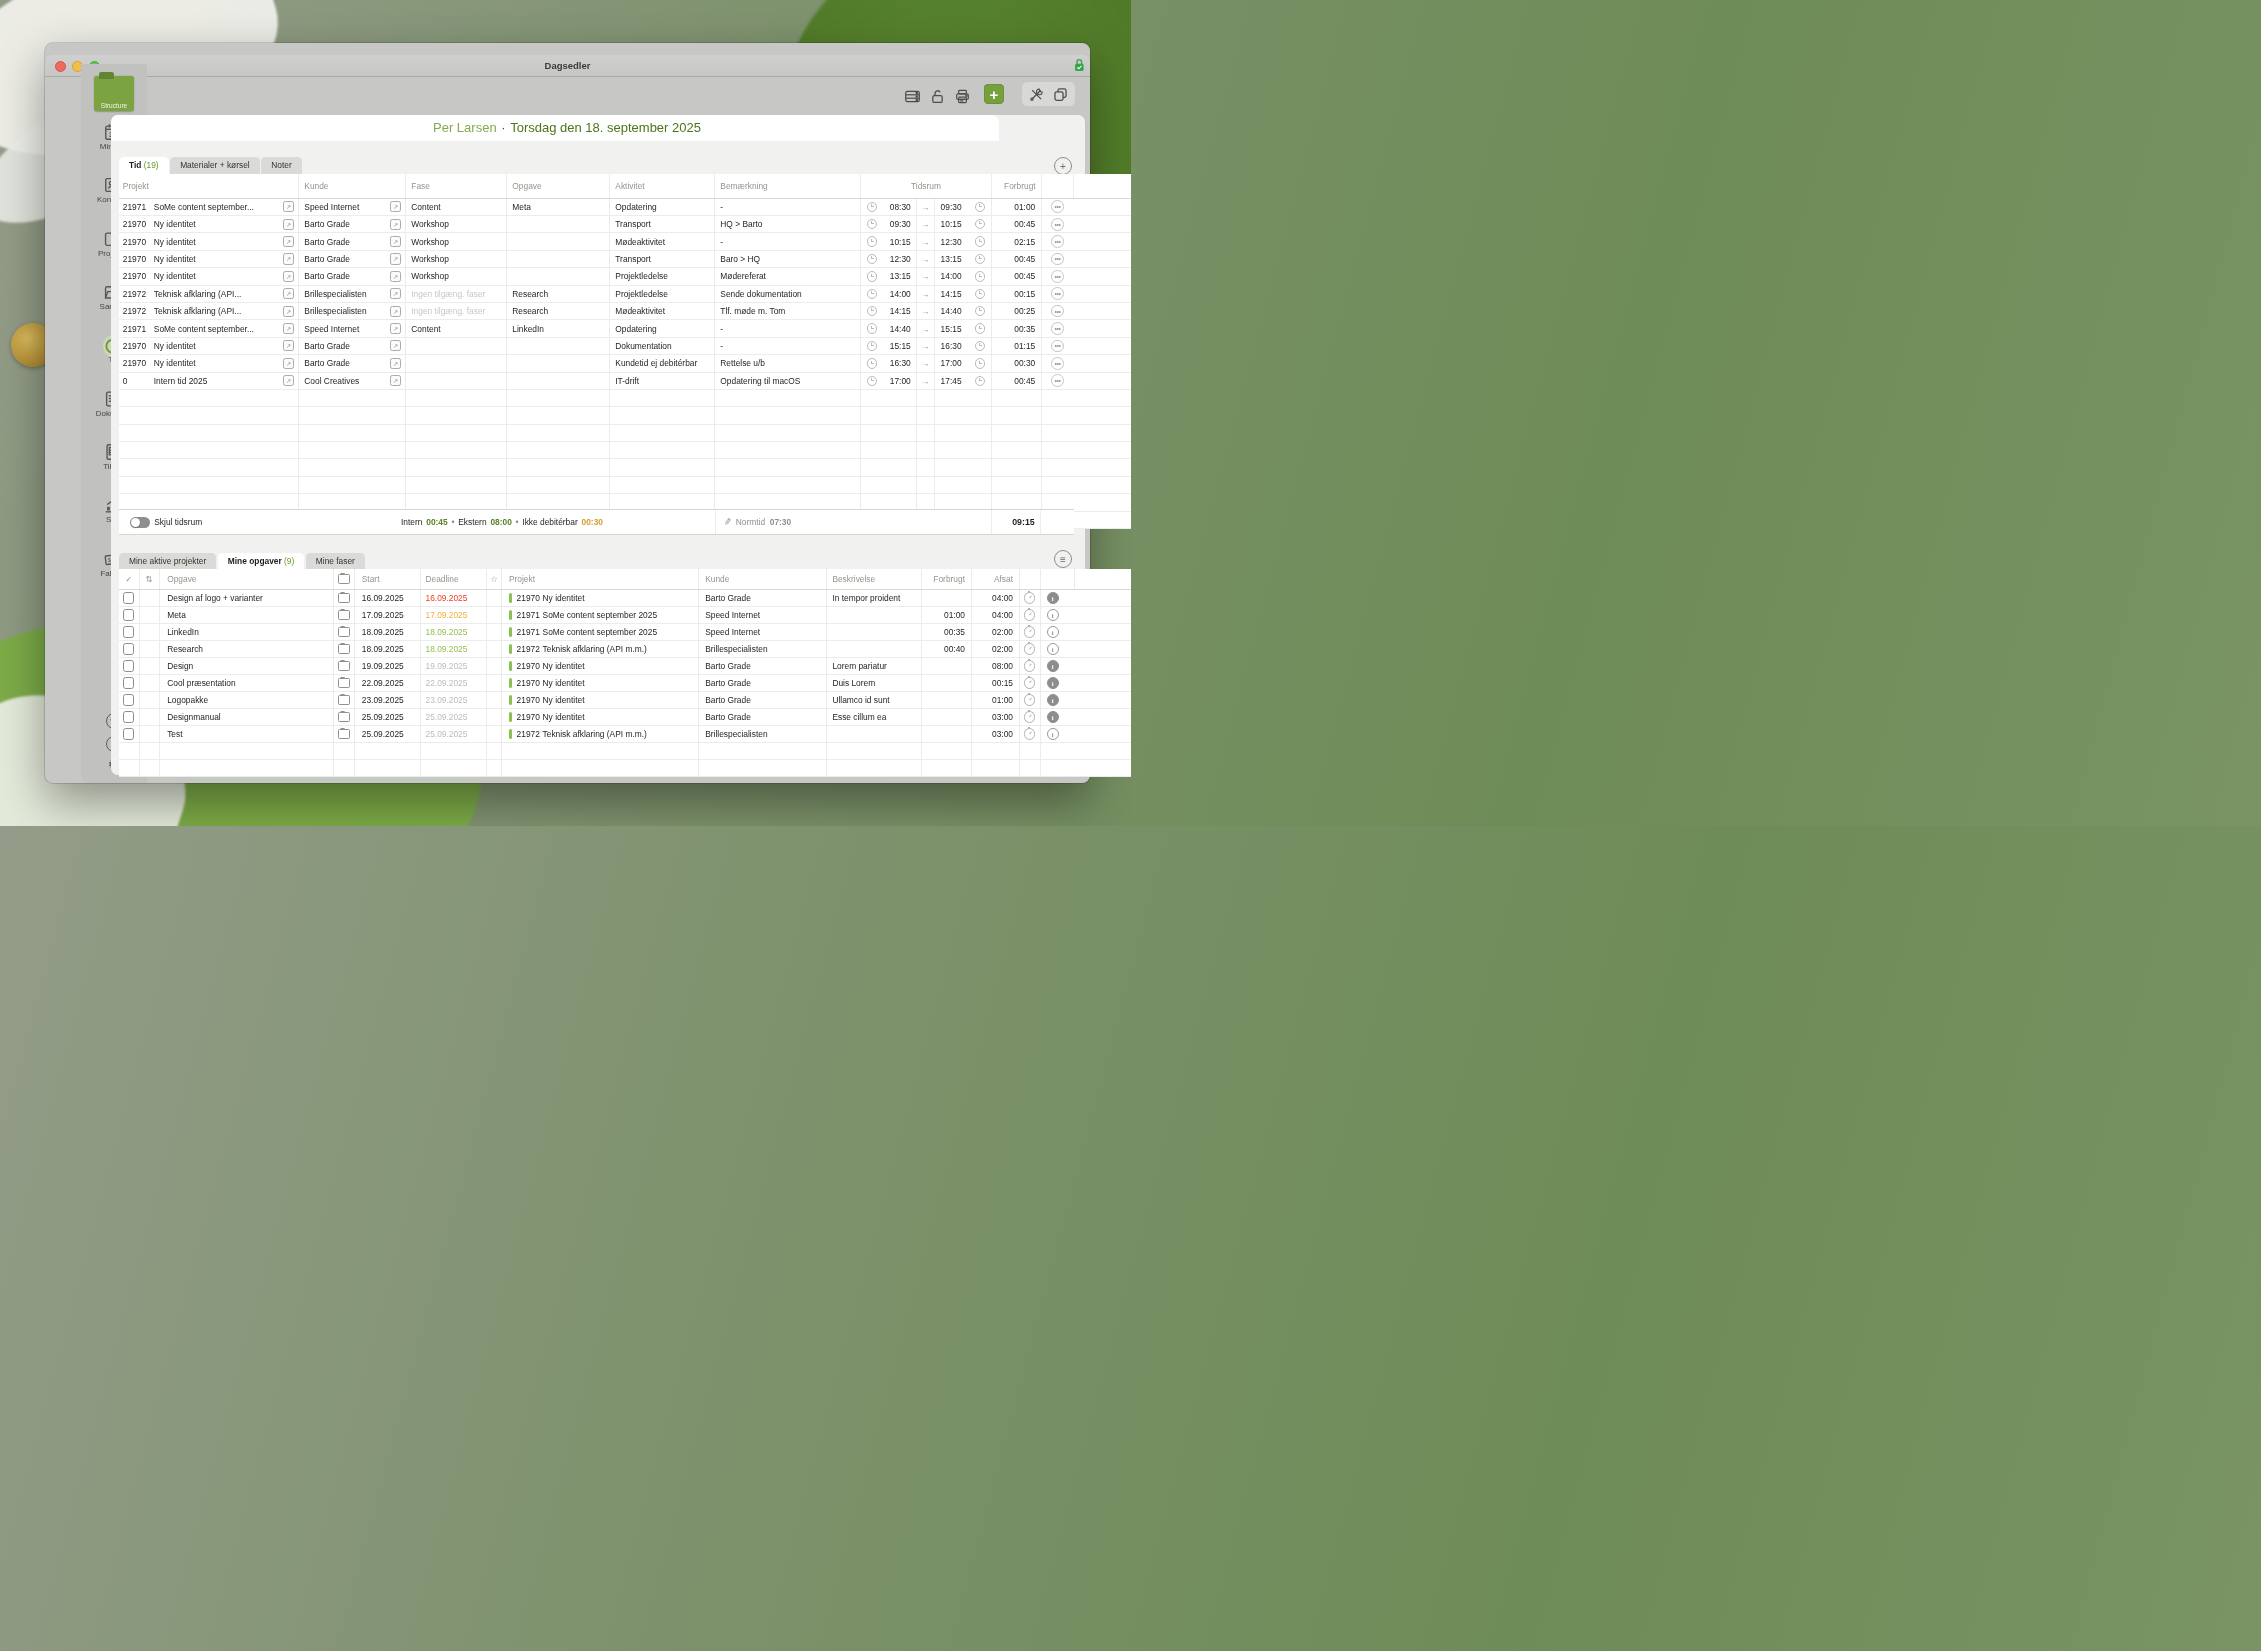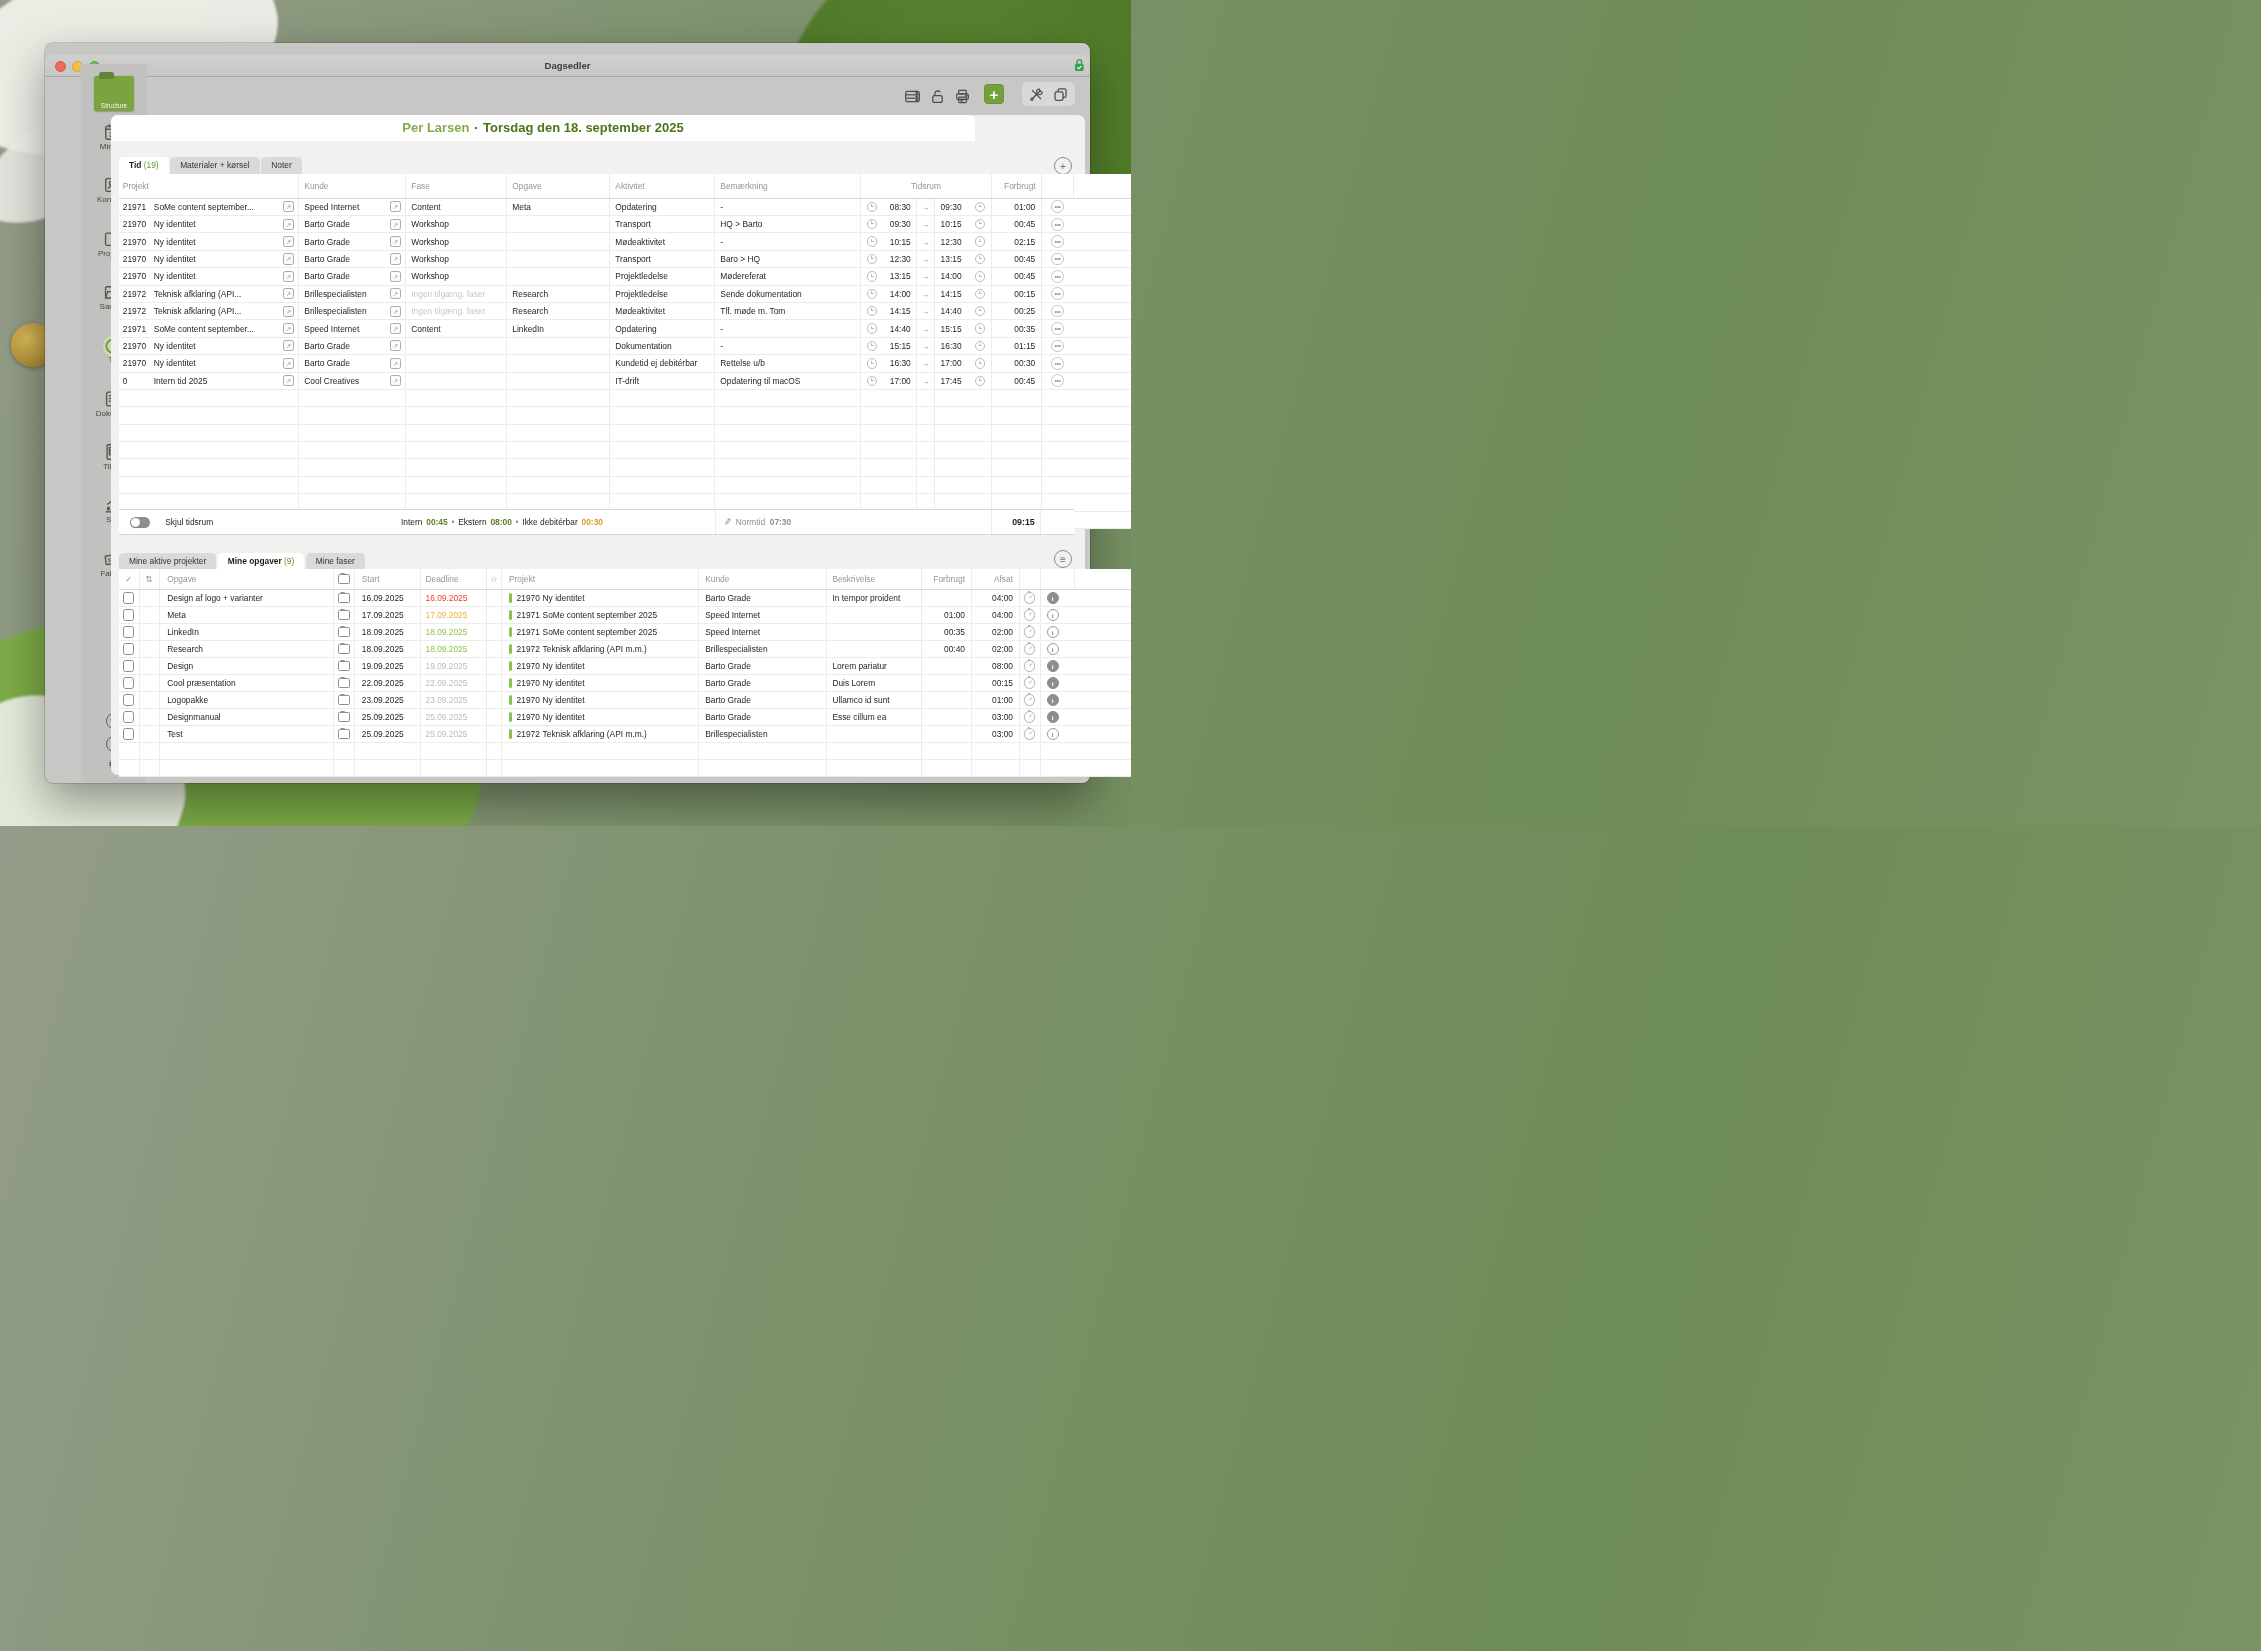--- a/index.html
+++ b/index.html
@@ -51,21 +51,21 @@
   .s-label{display:block;margin-top:-1.5px;font-size:8px;color:#46463e;}
   .side-item.active .s-icon{background:#cdd5bd;border-radius:50%;}
   .side-item.active .s-label{color:#3c4a22;}
   .side-foot{position:absolute;left:0;width:66px;text-align:center;color:#5d5d55;}
   .ring{display:inline-flex;align-items:center;justify-content:center;width:14.5px;height:14.5px;border:1.2px solid #5d5d55;border-radius:50%;font-size:6.9px;font-weight:bold;}
   .gear-g{font-size:13.7px;line-height:13.7px;}
 
   
   .panel{position:absolute;left:66px;top:72px;width:974px;height:660px;background:#f1f1ef;border-radius:6.9px;}
   .panel-header{position:absolute;left:66px;top:72px;width:864px;height:26px;background:#fff;border-radius:6.9px 6.9px 0 0;
-                text-align:center;line-height:26px;font-size:13px;font-weight:bold;}
+                text-align:center;line-height:26px;font-size:13px;font-weight:normal;padding-left:24px;}
   .ph-name{color:#86aa4d;} .ph-sep{color:#4b4b47;margin:0 4.6px;} .ph-date{color:#4e7419;}
 
   
   .tabs{position:absolute;left:74px;height:17px;display:flex;}
   .tab{height:17px;line-height:17.5px;padding:0 10px;background:#dadad8;border-radius:4.6px 4.6px 0 0;margin-right:1.5px;
        font-size:8.4px;color:#33332f;white-space:nowrap;}
   .tab.active{background:#fff;}
   .tab.active .tab-l{font-weight:bold;color:#1d1d1b;}
   .tab-c{color:#69982e;margin-left:2.3px;}
   .round-ic{position:absolute;width:16px;height:16px;border:1.1px solid #8d8d8b;border-radius:50%;color:#6e6e6c;
@@ -134,21 +134,21 @@
   .timer-ic:before{content:"";position:absolute;left:3px;top:-2.3px;width:2px;height:1.5px;background:#b1b1af;}
   .timer-ic:after{content:"";position:absolute;left:3.7px;top:1.2px;width:0.9px;height:3px;background:#b1b1af;transform:rotate(40deg);transform-origin:bottom;}
   .info-ic{width:10px;height:10px;border-radius:50%;display:inline-flex;align-items:center;justify-content:center;
            font-size:6.5px;font-weight:bold;font-family:"Liberation Serif",serif;}
   .info-ic.outline{border:0.9px solid #9a9a98;color:#8a8a88;}
   .info-ic.filled{background:#8d8d8b;color:#fff;border:0.9px solid #8d8d8b;}
 
   
   .tfooter{position:absolute;left:74px;top:466px;width:955px;height:24.4px;background:#fff;
            border-top:0.8px solid #d6d6d4;border-bottom:0.8px solid #d6d6d4;font-size:8.4px;color:#1f1f1d;}
-  .f-left{position:absolute;left:10.7px;top:0;height:24.4px;display:flex;align-items:center;gap:15px;}
+  .f-left{position:absolute;left:10.7px;top:0;height:24.4px;display:flex;align-items:center;gap:4px;}
   .toggle{width:20.6px;height:11.4px;border-radius:6.1px;background:#8e8e8c;position:relative;}
   .toggle:before{content:"";position:absolute;left:1.1px;top:1.1px;width:9.1px;height:9.1px;border-radius:50%;background:#fff;box-shadow:0 0.8px 1.5px rgba(0,0,0,.3);}
   .f-summary{position:absolute;left:282px;top:0;height:24.4px;display:flex;align-items:center;gap:3.8px;}
   .f-summary b.vg{color:#5c8126;} .f-summary b.va{color:#d2a02a;} .f-dot{color:#8a8a88;}
   .f-norm{position:absolute;left:596px;top:0;width:277px;height:24.4px;display:flex;align-items:center;gap:4.6px;
           border-left:0.8px solid #ececea;color:#8e8e8c;padding-left:7.6px;box-sizing:border-box;}
   .f-norm b{color:#8e8e8c;}
   .f-pencil{font-size:9.1px;transform:scaleX(-1) rotate(10deg);display:inline-block;}
   .f-total{position:absolute;left:872px;top:0;width:50px;height:24.4px;display:flex;align-items:center;justify-content:flex-end;
            padding-right:5.3px;box-sizing:border-box;border-left:0.8px solid #ececea;border-right:0.8px solid #ececea;

